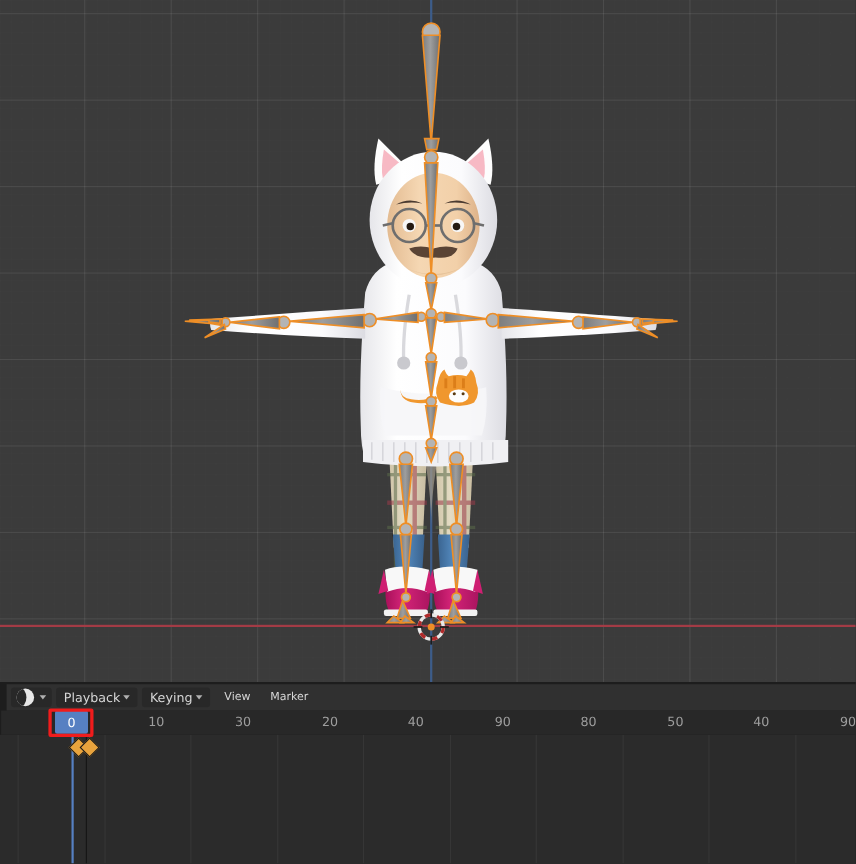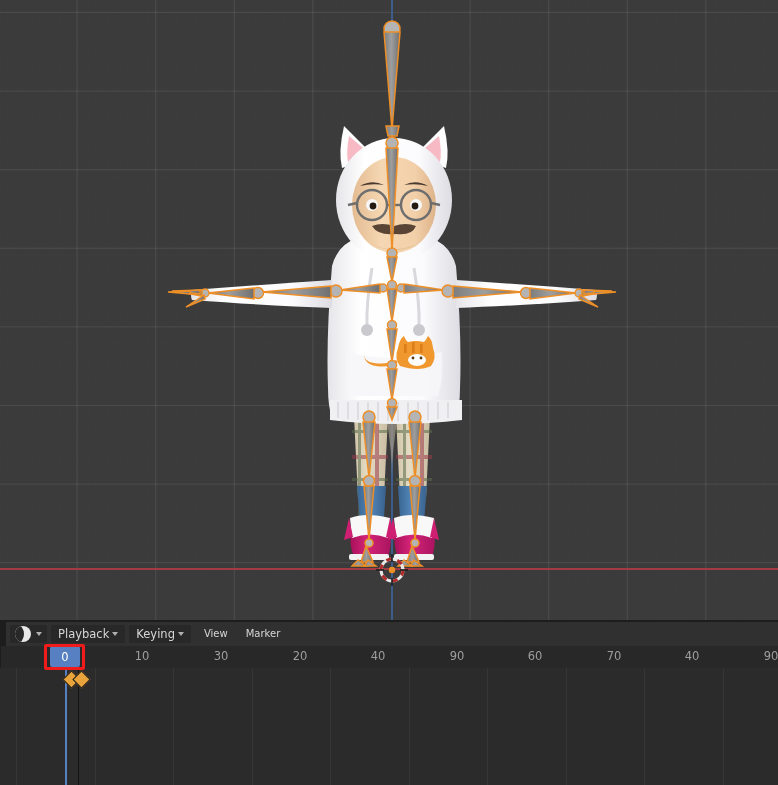--- a/index.html
+++ b/index.html
@@ -398,22 +398,22 @@
       <span class="menu-plain">View</span>
       <span class="menu-plain">Marker</span>
     </div>
 
     <div id="tl-ruler">
       <span class="tick-label" style="left:141px">10</span>
       <span class="tick-label" style="left:220px">30</span>
       <span class="tick-label" style="left:299px">20</span>
       <span class="tick-label" style="left:377px">40</span>
       <span class="tick-label" style="left:456px">90</span>
-      <span class="tick-label" style="left:534px">60</span>
-      <span class="tick-label" style="left:613px">70</span>
+      <span class="tick-label" style="left:534px">80</span>
+      <span class="tick-label" style="left:613px">50</span>
       <span class="tick-label" style="left:691px">40</span>
       <span class="tick-label" style="left:770px">90</span>
     </div>
 
     <div id="tl-body">
       <div class="vgrid" style="left:16px"></div>
       <div class="vgrid" style="left:95px"></div>
       <div class="vgrid" style="left:173px"></div>
       <div class="vgrid" style="left:252px"></div>
       <div class="vgrid" style="left:330px"></div>

